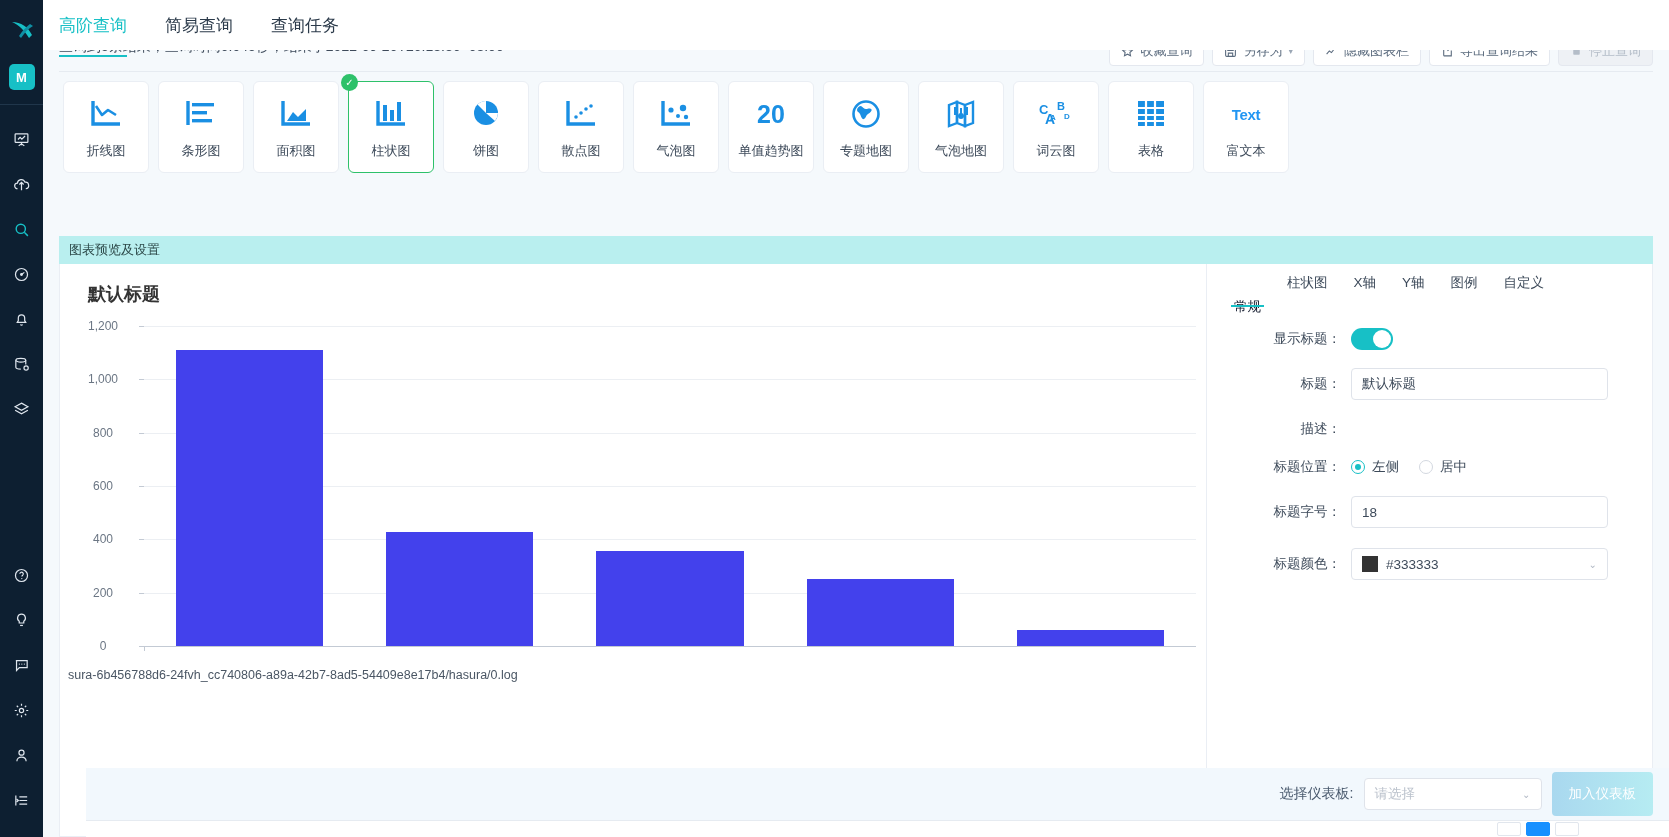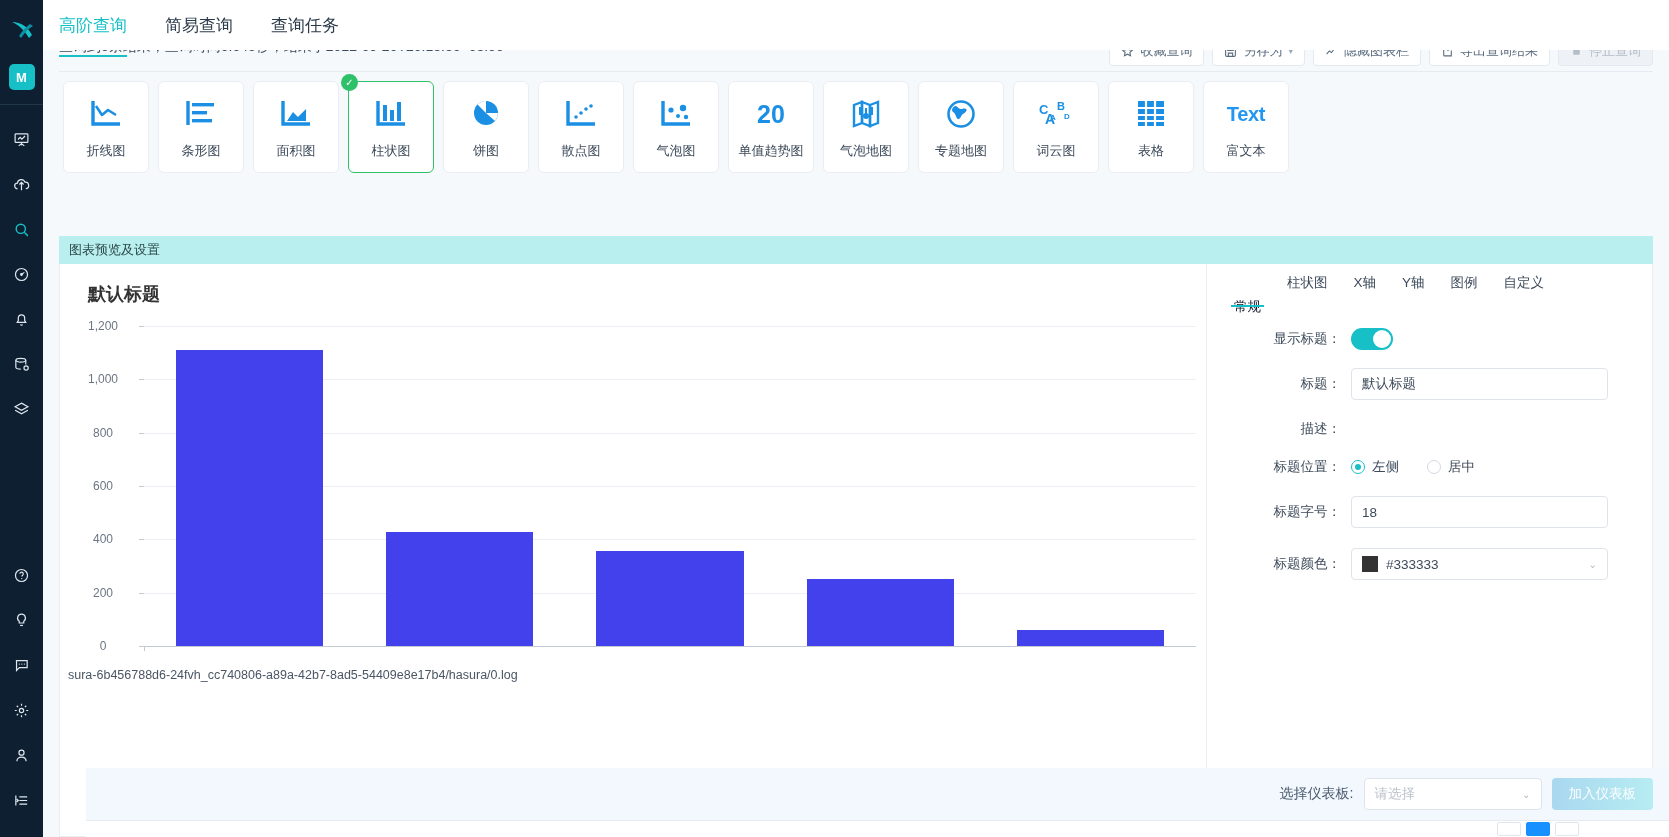--- a/index.html
+++ b/index.html
@@ -96,21 +96,21 @@
   }
   .typecard.selected { border: 1px solid #2ec16a; }
   .typecard .check {
     position: absolute; top: -8px; left: -8px; width: 17px; height: 17px;
     border-radius: 50%; background: #2ec16a; color: #fff; font-size: 10px;
     display: flex; align-items: center; justify-content: center;
   }
   .typecard .ticon { height: 40px; display: flex; align-items: center; justify-content: center; }
   .typecard .ticon svg { display: block; }
   .typecard .tlabel { font-size: 13px; color: #3d4a5a; }
-  .typecard .text-glyph { font-size: 20px; font-weight: bold; color: #2196f3; letter-spacing: -.3px; }
+  .typecard .text-glyph { font-size: 15px; font-weight: bold; color: #2196f3; letter-spacing: -.3px; }
   .typecard .num-glyph { font-size: 25px; font-weight: bold; color: #1a8fe3; line-height: .9; }
 
   
   .preview-wrap {
     position: absolute; left: 0; right: 0; top: 158px; bottom: 0;
     display: flex; flex-direction: column;
   }
   .preview-head {
     height: 28px; background: #b9efef; display: flex; align-items: center;
     padding-left: 10px; font-size: 13px; color: #2d4a4a; flex: none;
@@ -168,21 +168,21 @@
   }
   .finput.ph { color: #bcc3cd; }
   .switch {
     width: 42px; height: 22px; border-radius: 11px; background: #17c0c6;
     position: relative; cursor: pointer; flex: none;
   }
   .switch .knob {
     position: absolute; top: 2px; right: 2px; width: 18px; height: 18px;
     border-radius: 50%; background: #fff;
   }
-  .radio-grp { display: flex; align-items: center; gap: 28px; }
+  .radio-grp { display: flex; align-items: center; gap: 20px; }
   .radio { display: flex; align-items: center; gap: 7px; cursor: pointer; font-size: 13.5px; color: #3d4a5a; }
   .radio .dot {
     width: 14px; height: 14px; border-radius: 50%; border: 1px solid #d3d8e0;
     background: #fff; position: relative; flex: none;
   }
   .radio.on .dot { border-color: #17c0c6; }
   .radio.on .dot::after {
     content: ""; position: absolute; inset: 3px; border-radius: 50%; background: #17c0c6;
   }
   .swatch { width: 16px; height: 16px; background: #333333; margin-right: 8px; flex: none; }
@@ -194,21 +194,21 @@
     background: #f2f8fd; display: flex; align-items: center; justify-content: flex-end;
     padding-right: 16px; gap: 10px; z-index: 10;
   }
   .bb-label { font-size: 14px; color: #4a5a6e; }
   .bb-select {
     width: 178px; height: 32px; border: 1px solid #dfe3ea; border-radius: 4px;
     background: #fff; display: flex; align-items: center; padding: 0 10px;
     font-size: 13.5px; color: #bcc3cd; cursor: pointer;
   }
   .bb-btn {
-    height: 32px; padding: 0 17px; border-radius: 4px; background: #a8dcf0;
+    height: 44px; padding: 0 17px; border-radius: 4px; background: #a8dcf0;
     color: #fff; font-size: 13.5px; display: flex; align-items: center; cursor: pointer;
     background: linear-gradient(90deg,#a9d8ef,#b6ecf2);
   }
   .bottom-strip {
     position: absolute; left: 43px; right: 0; bottom: 0; height: 17px;
     background: #fff; border-top: 1px solid #e6ebf1; z-index: 11;
     display: flex; align-items: center; justify-content: flex-end; gap: 5px; padding-right: 90px;
   }
   .pg { width: 24px; height: 14px; border: 1px solid #e1e6ed; border-radius: 2px; background: #fff; }
   .pg.on { background: #1890ff; border-color: #1890ff; }
@@ -458,39 +458,39 @@
 
         <div class="typecard">
           <div class="ticon">
             <div class="num-glyph">20</div>
           </div>
           <div class="tlabel">单值趋势图</div>
         </div>
 
         <div class="typecard">
           <div class="ticon">
+            <svg width="32" height="32" viewBox="0 0 32 32">
+                <circle cx="16" cy="16" r="12.5" fill="none" stroke="#1a8fe3" stroke-width="2.6"></circle>
+                <path d="M11 8c2 1 3 3 5 3s3-1 5 0-1 4-3 5-2 4-4 5-3-3-4-5-3-2-3-4 2-4 4-4z" fill="#1a8fe3"></path>
+              </svg>
+          </div>
+          <div class="tlabel">专题地图</div>
+        </div>
+
+        <div class="typecard">
+          <div class="ticon">
             <svg width="34" height="32" viewBox="0 0 34 32">
                 <path d="M5 7l8-3v21l-8 3V7z" fill="none" stroke="#1a8fe3" stroke-width="2.4"></path>
                 <path d="M13 4l8 3v21l-8-3V4z" fill="none" stroke="#1a8fe3" stroke-width="2.4"></path>
                 <path d="M21 7l8-3v21l-8 3V7z" fill="none" stroke="#1a8fe3" stroke-width="2.4"></path>
                 <path d="M11 9v8M17 10v8M23 9v8" stroke="#1a8fe3" stroke-width="2"></path>
                 <circle cx="17" cy="18" r="3" fill="#1a8fe3"></circle>
               </svg>
           </div>
           <div class="tlabel">气泡地图</div>
-        </div>
-
-        <div class="typecard">
-          <div class="ticon">
-            <svg width="32" height="32" viewBox="0 0 32 32">
-                <circle cx="16" cy="16" r="12.5" fill="none" stroke="#1a8fe3" stroke-width="2.6"></circle>
-                <path d="M11 8c2 1 3 3 5 3s3-1 5 0-1 4-3 5-2 4-4 5-3-3-4-5-3-2-3-4 2-4 4-4z" fill="#1a8fe3"></path>
-              </svg>
-          </div>
-          <div class="tlabel">专题地图</div>
         </div>
 
 
         <div class="typecard">
           <div class="ticon">
             <svg width="38" height="32" viewBox="0 0 38 32">
               <text x="2" y="16" font-family="Liberation Sans, sans-serif" font-size="13" font-weight="bold" fill="#1a8fe3">C</text>
               <text x="13" y="22" font-family="Liberation Sans, sans-serif" font-size="8" font-weight="bold" fill="#1a8fe3">A</text>
               <text x="20" y="12" font-family="Liberation Sans, sans-serif" font-size="11" font-weight="bold" fill="#1a8fe3">B</text>
               <text x="27" y="21" font-family="Liberation Sans, sans-serif" font-size="8" font-weight="bold" fill="#1a8fe3">D</text>

